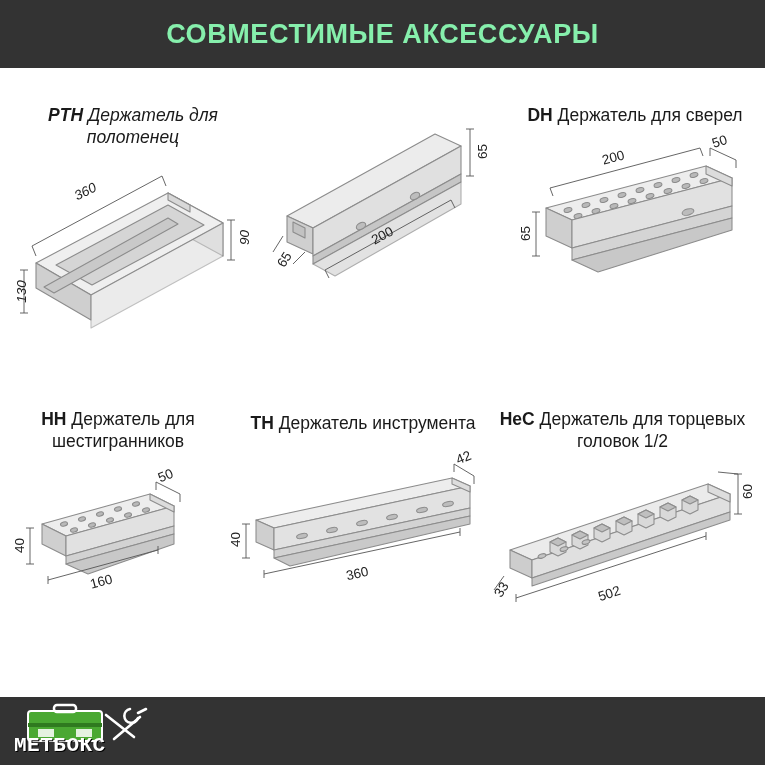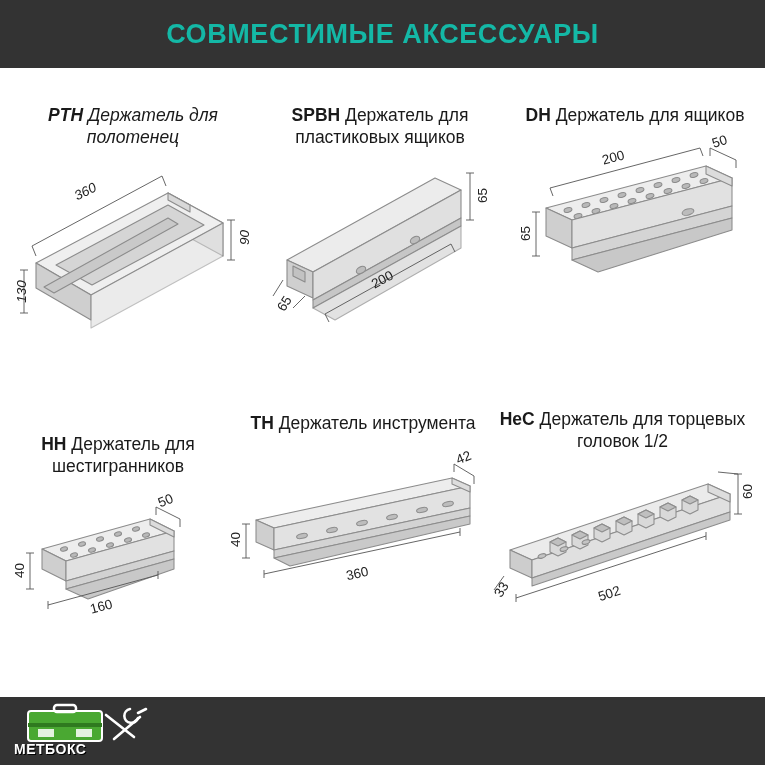--- a/index.html
+++ b/index.html
@@ -26,21 +26,21 @@
     left: 0;
     top: 0;
     width: 765px;
     height: 68px;
     background: #333333;
     display: flex;
     align-items: center;
     justify-content: center;
   }
   .header-title {
-    color: #14b8a6;
+    color: #86efac;
     font-size: 27px;
     font-weight: bold;
     letter-spacing: 0.6px;
     text-align: center;
     line-height: 1;
   }
   
   .footer {
     position: absolute;
     left: 0;
@@ -60,24 +60,25 @@
   .logo-box {
     position: relative;
     width: 156px;
     height: 56px;
   }
   .logo-text {
     position: absolute;
     left: 4px;
     bottom: 2px;
     color: #ffffff;
-    font-size: 14px;
+    font-size: 21px;
     font-weight: bold;
     letter-spacing: 0.5px;
     text-shadow: 1px 1px 0 #000;
+    font-family: Liberation Mono, monospace;
   }
   
   .grid {
     position: absolute;
     left: 0;
     top: 68px;
     width: 765px;
     height: 629px;
   }
   .cell {
@@ -155,24 +156,20 @@
             <line x1="2" y1="165" x2="10" y2="165"></line>
           </g>
         </svg>
         <div class="dim" style="left:56px; top:36px; transform:rotate(-27deg);">360</div>
         <div class="dim" style="left:219px; top:82px; transform:rotate(-90deg);">90</div>
         <div class="dim" style="left:-8px; top:136px; transform:rotate(-90deg);">130</div>
       </div>
     </div>
 
     <div class="cell" style="left:265px; top:36px; width:230px;">
-      <div class="cell-title">
-        <span class="code">SPBH</span>
-        <span>Держатель для пластиковых ящиков</span>
-      </div>
       <div class="figure" style="height:190px;">
         <svg width="230" height="190" viewBox="0 0 230 190">
           <g stroke="#8c8c8c" stroke-width="1.1" stroke-linejoin="round">
 
             <polygon points="22,112 170,30 196,42 48,124" fill="#ececec"></polygon>
 
             <polygon points="22,112 48,124 48,150 22,138" fill="#cfcfcf"></polygon>
             <polygon points="48,124 196,42 196,70 48,152" fill="#e0e0e0"></polygon>
 
             <polygon points="48,152 196,70 196,78 48,160" fill="#c6c6c6"></polygon>
@@ -199,21 +196,21 @@
         </svg>
         <div class="dim" style="left:210px; top:40px; transform:rotate(-90deg);">65</div>
         <div class="dim" style="left:106px; top:124px; transform:rotate(-28deg);">200</div>
         <div class="dim" style="left:12px; top:148px; transform:rotate(-58deg);">65</div>
       </div>
     </div>
 
     <div class="cell" style="left:520px; top:36px; width:230px;">
       <div class="cell-title">
         <span class="code">DH</span>
-        <span>Держатель для ящиков</span>
+        <span>Держатель для сверел</span>
       </div>
       <div class="figure" style="height:190px;">
         <svg width="230" height="190" viewBox="0 0 230 190">
           <g stroke="#8c8c8c" stroke-width="1.05" stroke-linejoin="round">
 
             <polygon points="26,82 186,40 212,52 52,94" fill="#ededed"></polygon>
 
             <g fill="#b9b9b9">
               <ellipse cx="48" cy="84" rx="4" ry="2.3" transform="rotate(-15 48 84)"></ellipse>
               <ellipse cx="66" cy="79" rx="4" ry="2.3" transform="rotate(-15 66 79)"></ellipse>
@@ -256,21 +253,21 @@
             <line x1="12" y1="86" x2="20" y2="86"></line>
             <line x1="12" y1="130" x2="20" y2="130"></line>
           </g>
         </svg>
         <div class="dim" style="left:82px; top:24px; transform:rotate(-15deg);">200</div>
         <div class="dim" style="left:192px; top:8px; transform:rotate(-18deg);">50</div>
         <div class="dim" style="left:-2px; top:100px; transform:rotate(-90deg);">65</div>
       </div>
     </div>
 
-    <div class="cell" style="left:8px; top:340px; width:220px;margin-top:25px;">
+    <div class="cell" style="left:8px; top:340px; width:220px;">
       <div class="cell-title">
         <span class="code">HH</span>
         <span>Держатель для шестигранников</span>
       </div>
       <div class="figure" style="height:160px;">
         <svg width="220" height="160" viewBox="0 0 220 160">
           <g stroke="#8c8c8c" stroke-width="1.05" stroke-linejoin="round">
 
             <polygon points="34,72 142,42 166,54 58,84" fill="#ededed"></polygon>
             <g fill="#b9b9b9">

